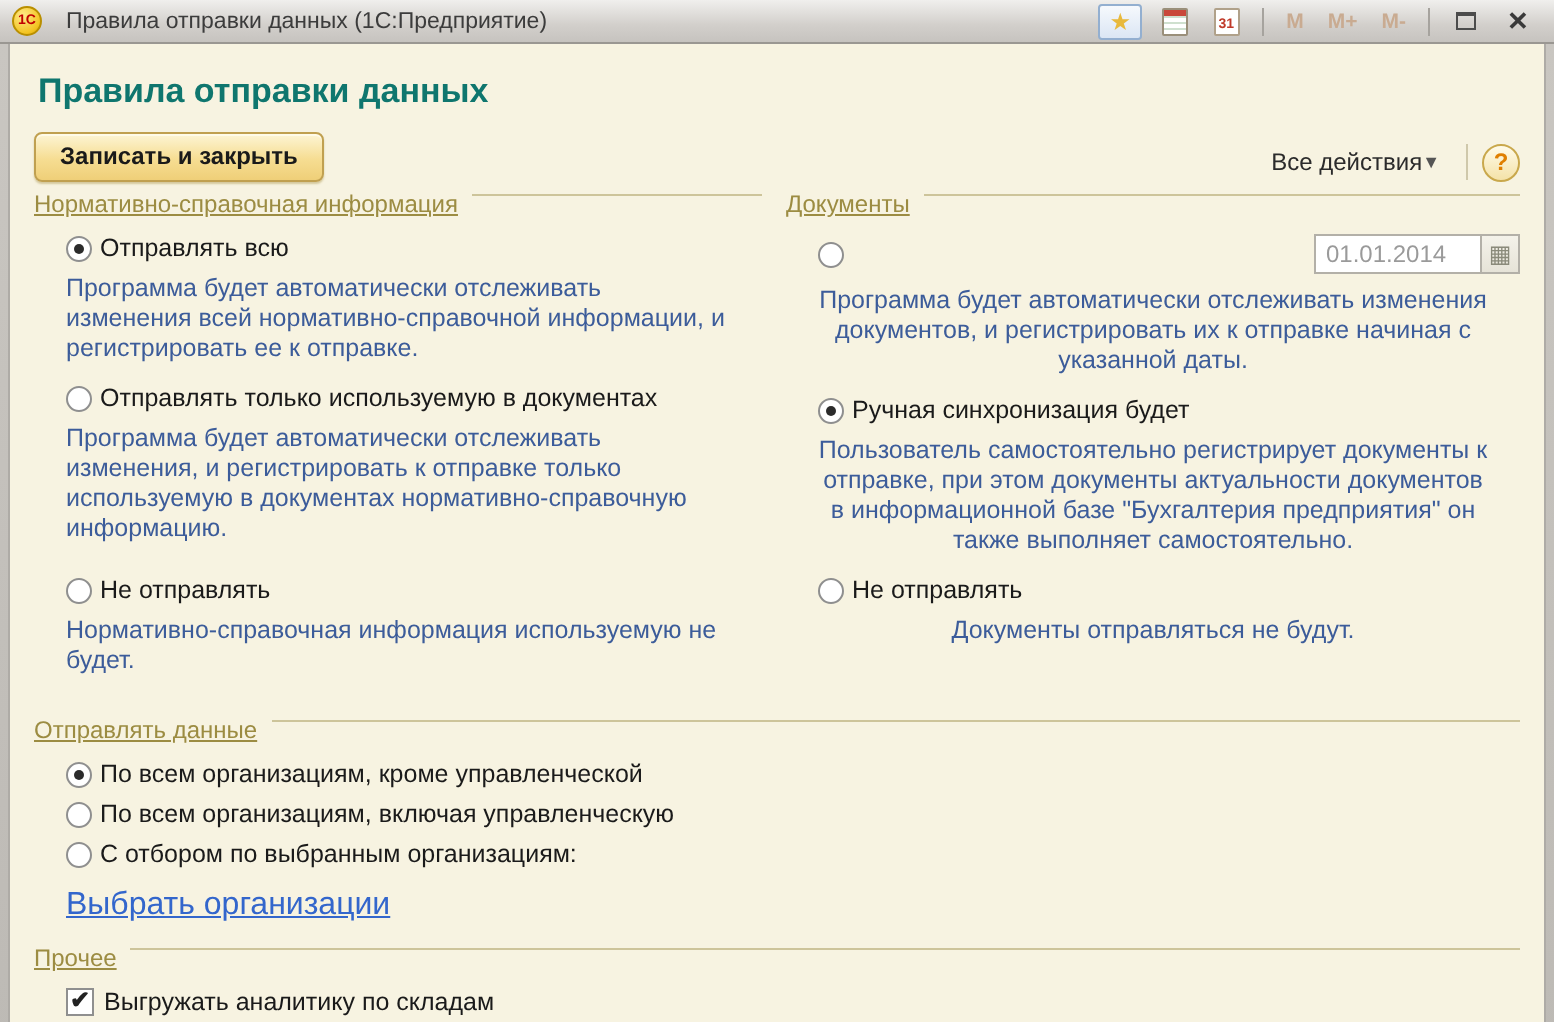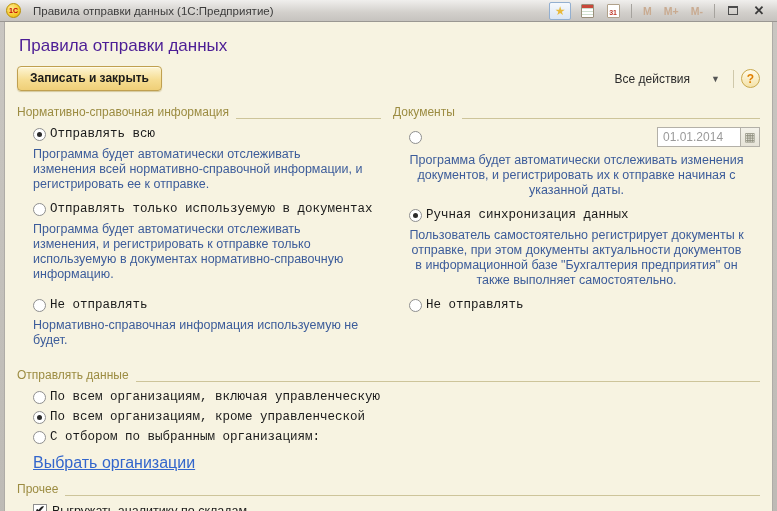--- a/index.html
+++ b/index.html
@@ -34,48 +34,48 @@
   .cal-icon .cal-num { font-size:7px; line-height:9px; color:#c03a2a; font-weight:bold; }
   .tb-sep { width:1px; height:14px; background:#a6a39e; margin:0 2px; }
   .mem-btn { color:#c9ab91; font-size:10.5px; font-weight:bold; padding:0 3px; }
   .max-glyph { width:10px; height:9px; border:1px solid #4c4c4c; border-top-width:2px; display:inline-block; }
   .close-glyph { font-size:13px; font-weight:bold; color:#3a3a3a; line-height:1; }
 
   
   .winbody { flex:1; padding:0 4px 9px 4px; background:linear-gradient(#c9c6c1,#bdbab5); display:flex; }
   .client { flex:1; background:#f7f3e1; padding:10px 12px 0 12px; overflow:hidden; border:1px solid #aeaba6; border-top:none; }
 
-  .page-title { font-size:17px; font-weight:normal; color:#4c1d95; margin:4px 0 10px 2px; }
-
-  
-  .toolbar { display:flex; align-items:center; margin-bottom:14px; }
+  .page-title { font-size:17px; font-weight:bold; color:#0f766e; margin:4px 0 10px 2px; }
+
+  
+  .toolbar { display:flex; align-items:flex-end; margin-bottom:4px; }
   .btn-save { font-size:12px; font-weight:bold; color:#1a1a1a;
     background:linear-gradient(#fdf5d5,#f6dd92 55%,#efcf78);
     border:1px solid #c0a050; border-radius:4px; padding:4px 12px 5px;
     box-shadow:0 1px 1px rgba(150,120,30,.35), inset 0 1px 0 #fffbe8; cursor:default; }
   .toolbar-right { margin-left:auto; display:flex; align-items:center; }
-  .all-actions { font-size:12px; color:#2b2b2b; display:flex; align-items:center; gap:21px; padding:3px 6px; }
+  .all-actions { font-size:12px; color:#2b2b2b; display:flex; align-items:center; gap:0; padding:3px 6px; }
   .caret { font-size:9px; color:#555; }
   .tr-sep { width:1px; height:18px; background:#cfc8ab; margin:0 7px; }
   .help-btn { width:19px; height:19px; border-radius:50%; border:1px solid #c9a84c;
     background:linear-gradient(#fffbe9,#f4e2a8); color:#e07f00; font-weight:bold; font-size:12px;
     display:flex; align-items:center; justify-content:center; }
 
   
-  .group-head { display:flex; align-items:flex-end; font-size:12px; color:#9c8c42; margin-bottom:8px; }
+  .group-head { display:flex; align-items:flex-start; font-size:12px; color:#9c8c42; margin-bottom:8px;text-decoration:underline; }
   .group-head .gline { flex:1; height:1px; background:#cdc49a; margin-left:7px; margin-top:2px; }
 
   .columns { display:flex; gap:12px; }
   .col-left { width:364px; flex:0 0 364px; }
   .col-right { flex:1; }
 
   .opt-row { display:flex; align-items:center; margin:0 0 6px 16px; }
   .radio { width:13px; height:13px; border-radius:50%; border:1px solid #8f8f8f; background:#fff; position:relative; flex:0 0 13px; }
   .radio.on::after { content:""; position:absolute; left:3px; top:3px; width:5px; height:5px; border-radius:50%; background:#2b2b2b; }
-  .opt-label { font-size:12.5px; color:#1a1a1a; margin-left:4px; white-space:nowrap;font-family:Liberation Mono, monospace; }
+  .opt-label { font-size:12.5px; color:#1a1a1a; margin-left:4px; white-space:nowrap; }
   .desc { font-size:12.5px; color:#3c5c9a; line-height:15px; margin:6px 16px 10px 16px; }
   .col-left .desc { max-width:342px; }
   .col-right .desc { max-width:366px;text-align:center; }
   .spacer6 { height:6px; }
 
   .date-wrap { margin-left:auto; display:flex; }
   .date-field { width:84px; height:20px; background:#fff; border:1px solid #b3b0a8; font-size:12px; color:#9a9a9a; display:flex; align-items:center; padding-left:5px; }
   .cal-btn { width:19px; height:20px; border:1px solid #b3b0a8; border-left:none; background:linear-gradient(#f4f2ea,#e6e3d8); color:#8a8a7a; font-size:12px; display:flex; align-items:center; justify-content:center; }
 
   .link { font-size:16px; color:#3366cc; text-decoration:underline; cursor:pointer; }
@@ -167,42 +167,43 @@
           <div class="opt-row">
             <span class="radio"></span>
             <span class="date-wrap">
               <span class="date-field">01.01.2014</span>
               <span class="cal-btn">▦</span>
             </span>
           </div>
           <div class="desc">Программа будет автоматически отслеживать изменения документов, и регистрировать их к отправке начиная с указанной даты.</div>
           <div class="opt-row">
             <span class="radio on"></span>
-            <span class="opt-label">Ручная синхронизация данных</span>
+            <span class="opt-label">Ручная синхронизация будет</span>
           </div>
           <div class="desc">Пользователь самостоятельно регистрирует документы к отправке, при этом документы актуальности документов в информационной базе "Бухгалтерия предприятия" он также выполняет самостоятельно.</div>
           <div class="opt-row">
             <span class="radio"></span>
             <span class="opt-label">Не отправлять</span>
           </div>
+          <div class="desc">Документы отправляться не будут.</div>
         </div>
       </div>
 
       <div class="sec">
         <div class="group-head">
           <span>Отправлять данные</span>
             <span class="gline"></span>
         </div>
         <div class="opt-row">
+          <span class="radio on"></span>
+          <span class="opt-label">По всем организациям, кроме управленческой</span>
+        </div>
+        <div class="opt-row">
           <span class="radio"></span>
           <span class="opt-label">По всем организациям, включая управленческую</span>
-        </div>
-        <div class="opt-row">
-          <span class="radio on"></span>
-          <span class="opt-label">По всем организациям, кроме управленческой</span>
         </div>
         <div class="opt-row">
           <span class="radio"></span>
           <span class="opt-label">С отбором по выбранным организациям:</span>
         </div>
         <div class="link-row"><span class="link">Выбрать организации</span></div>
       </div>
 
       <div class="sec">
         <div class="group-head">

